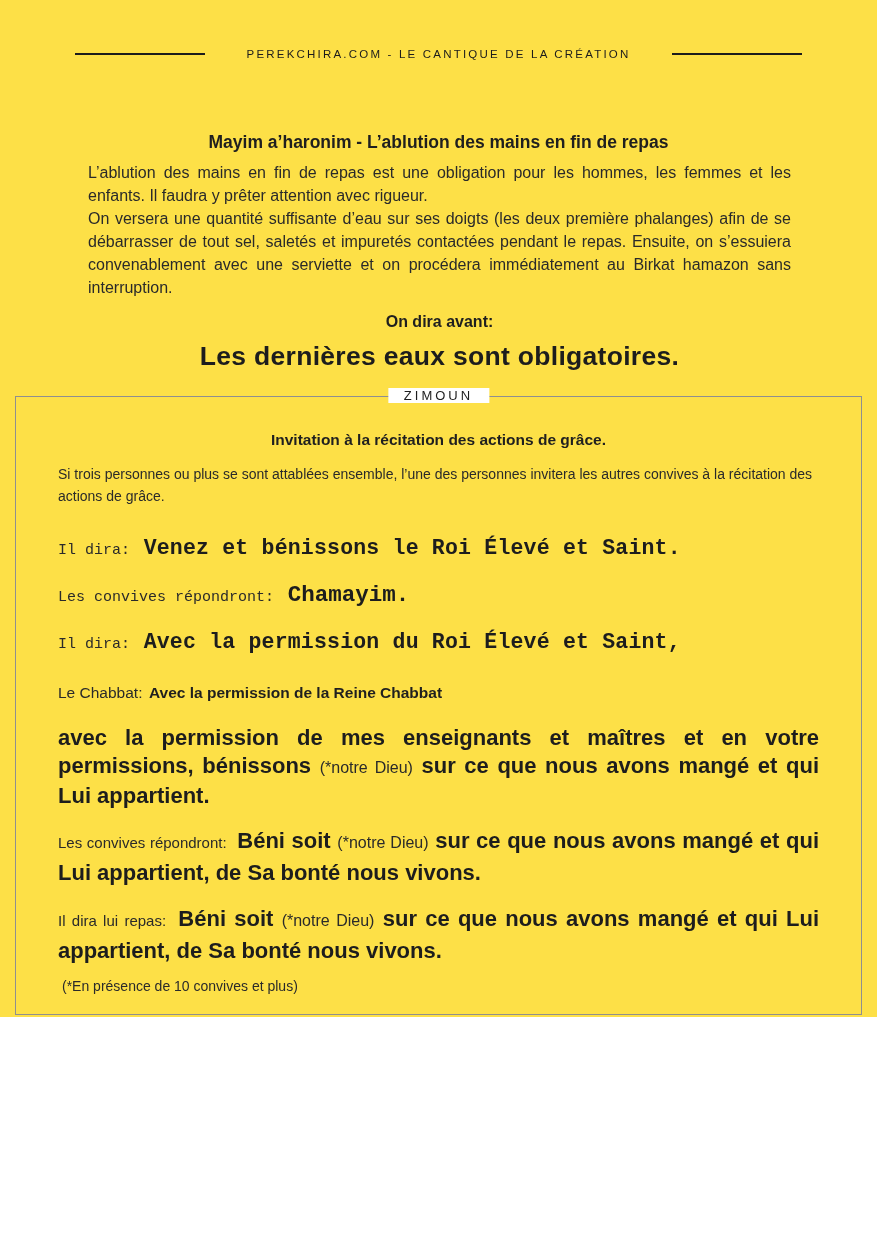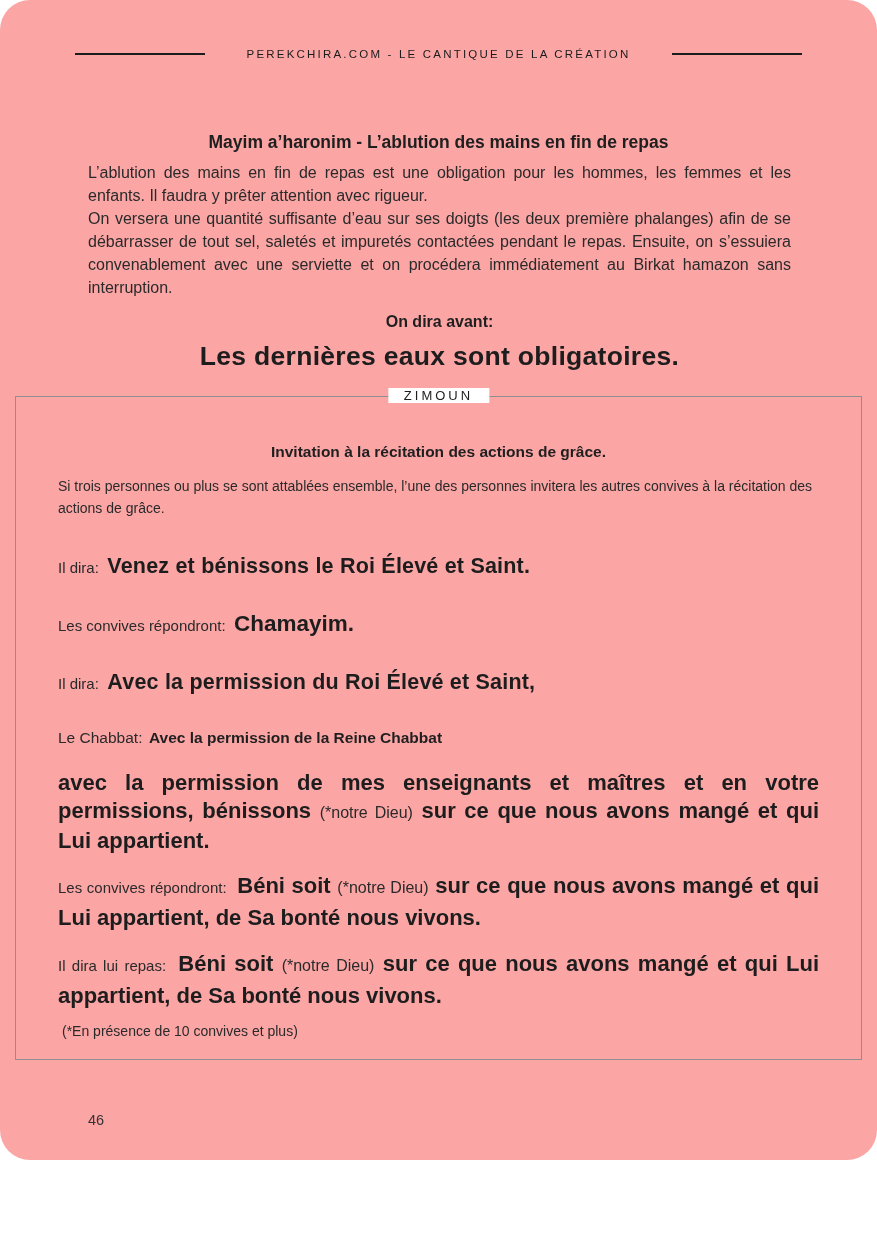--- a/index.html
+++ b/index.html
@@ -1,24 +1,23 @@
 <!DOCTYPE html>
 <html><head>
 <meta charset="utf-8">
 <style>
   html, body { margin:0; padding:0; background:#ffffff; }
   .page {
     position:relative;
-    width:877px; height:1160px;
-    background:#fca5a5;
+    width:877px; height:1017px;
+    background:#fde047;
     font-family:"Liberation Sans","DejaVu Sans",sans-serif;
     color:#2a2a2a;
     overflow:hidden;
     box-sizing:border-box;
-    border-radius:30px;
   }
   
   .header-row { display:flex; align-items:center; width:727px; margin:48px auto 0; }
   .hrule { flex:1; height:2px; background:#1c1c1c; }
   .header-text {
     padding:0 42px; font-size:11.5px; letter-spacing:2.2px;
     white-space:nowrap; color:#1c1c1c; font-weight:400;
   }
   
   .doc-title { margin:72px 0 0; text-align:center; font-size:17.5px; font-weight:700; color:#1f1f1f; }
@@ -34,23 +33,23 @@
     border:1.5px solid #8f8f8f;
     padding:34px 42px 20px;
     box-sizing:border-box;
   }
   .zimoun-label {
     position:absolute; top:-9px; left:50%; transform:translateX(-50%);
     background:#ffffff; padding:0 16px;
     font-size:13px; letter-spacing:3px; color:#1d1d1d; font-weight:400;
     white-space:nowrap;
   }
-  .zimoun-subtitle { margin:12px; text-align:center; font-size:15.5px; font-weight:700; color:#1f1f1f; }
+  .zimoun-subtitle { margin:0; text-align:center; font-size:15.5px; font-weight:700; color:#1f1f1f; }
   .zimoun-intro { margin:14px 0 0; font-size:14px; line-height:22px; color:#2a2a2a; }
-  .say-line { margin:26px 0 0; line-height:42px; }
+  .say-line { margin:26px 0 0; line-height:30px;font-family:Liberation Mono, monospace; }
   .say-line.tight { margin-top:14px; }
   .prefix { font-size:15px; font-weight:400; color:#2a2a2a; margin-right:4px; }
   .big { font-size:21.5px; font-weight:700; color:#1d1d1d; letter-spacing:0.2px; }
   .bigger { font-size:22.5px; font-weight:700; color:#1d1d1d; }
   .small-line { margin:22px 0 0; line-height:22px; }
   .small-line.tight { margin-top:8px; }
   .prefix2 { font-size:15.5px; font-weight:400; color:#2a2a2a; margin-right:2px; }
   .bold-text { font-size:15.5px; font-weight:700; color:#1f1f1f; }
   .big-para { margin:20px 0 0; font-size:22px; font-weight:700; line-height:28px; text-align:justify; color:#1d1d1d; }
   .note { font-size:16px; font-weight:400; color:#2a2a2a; }

